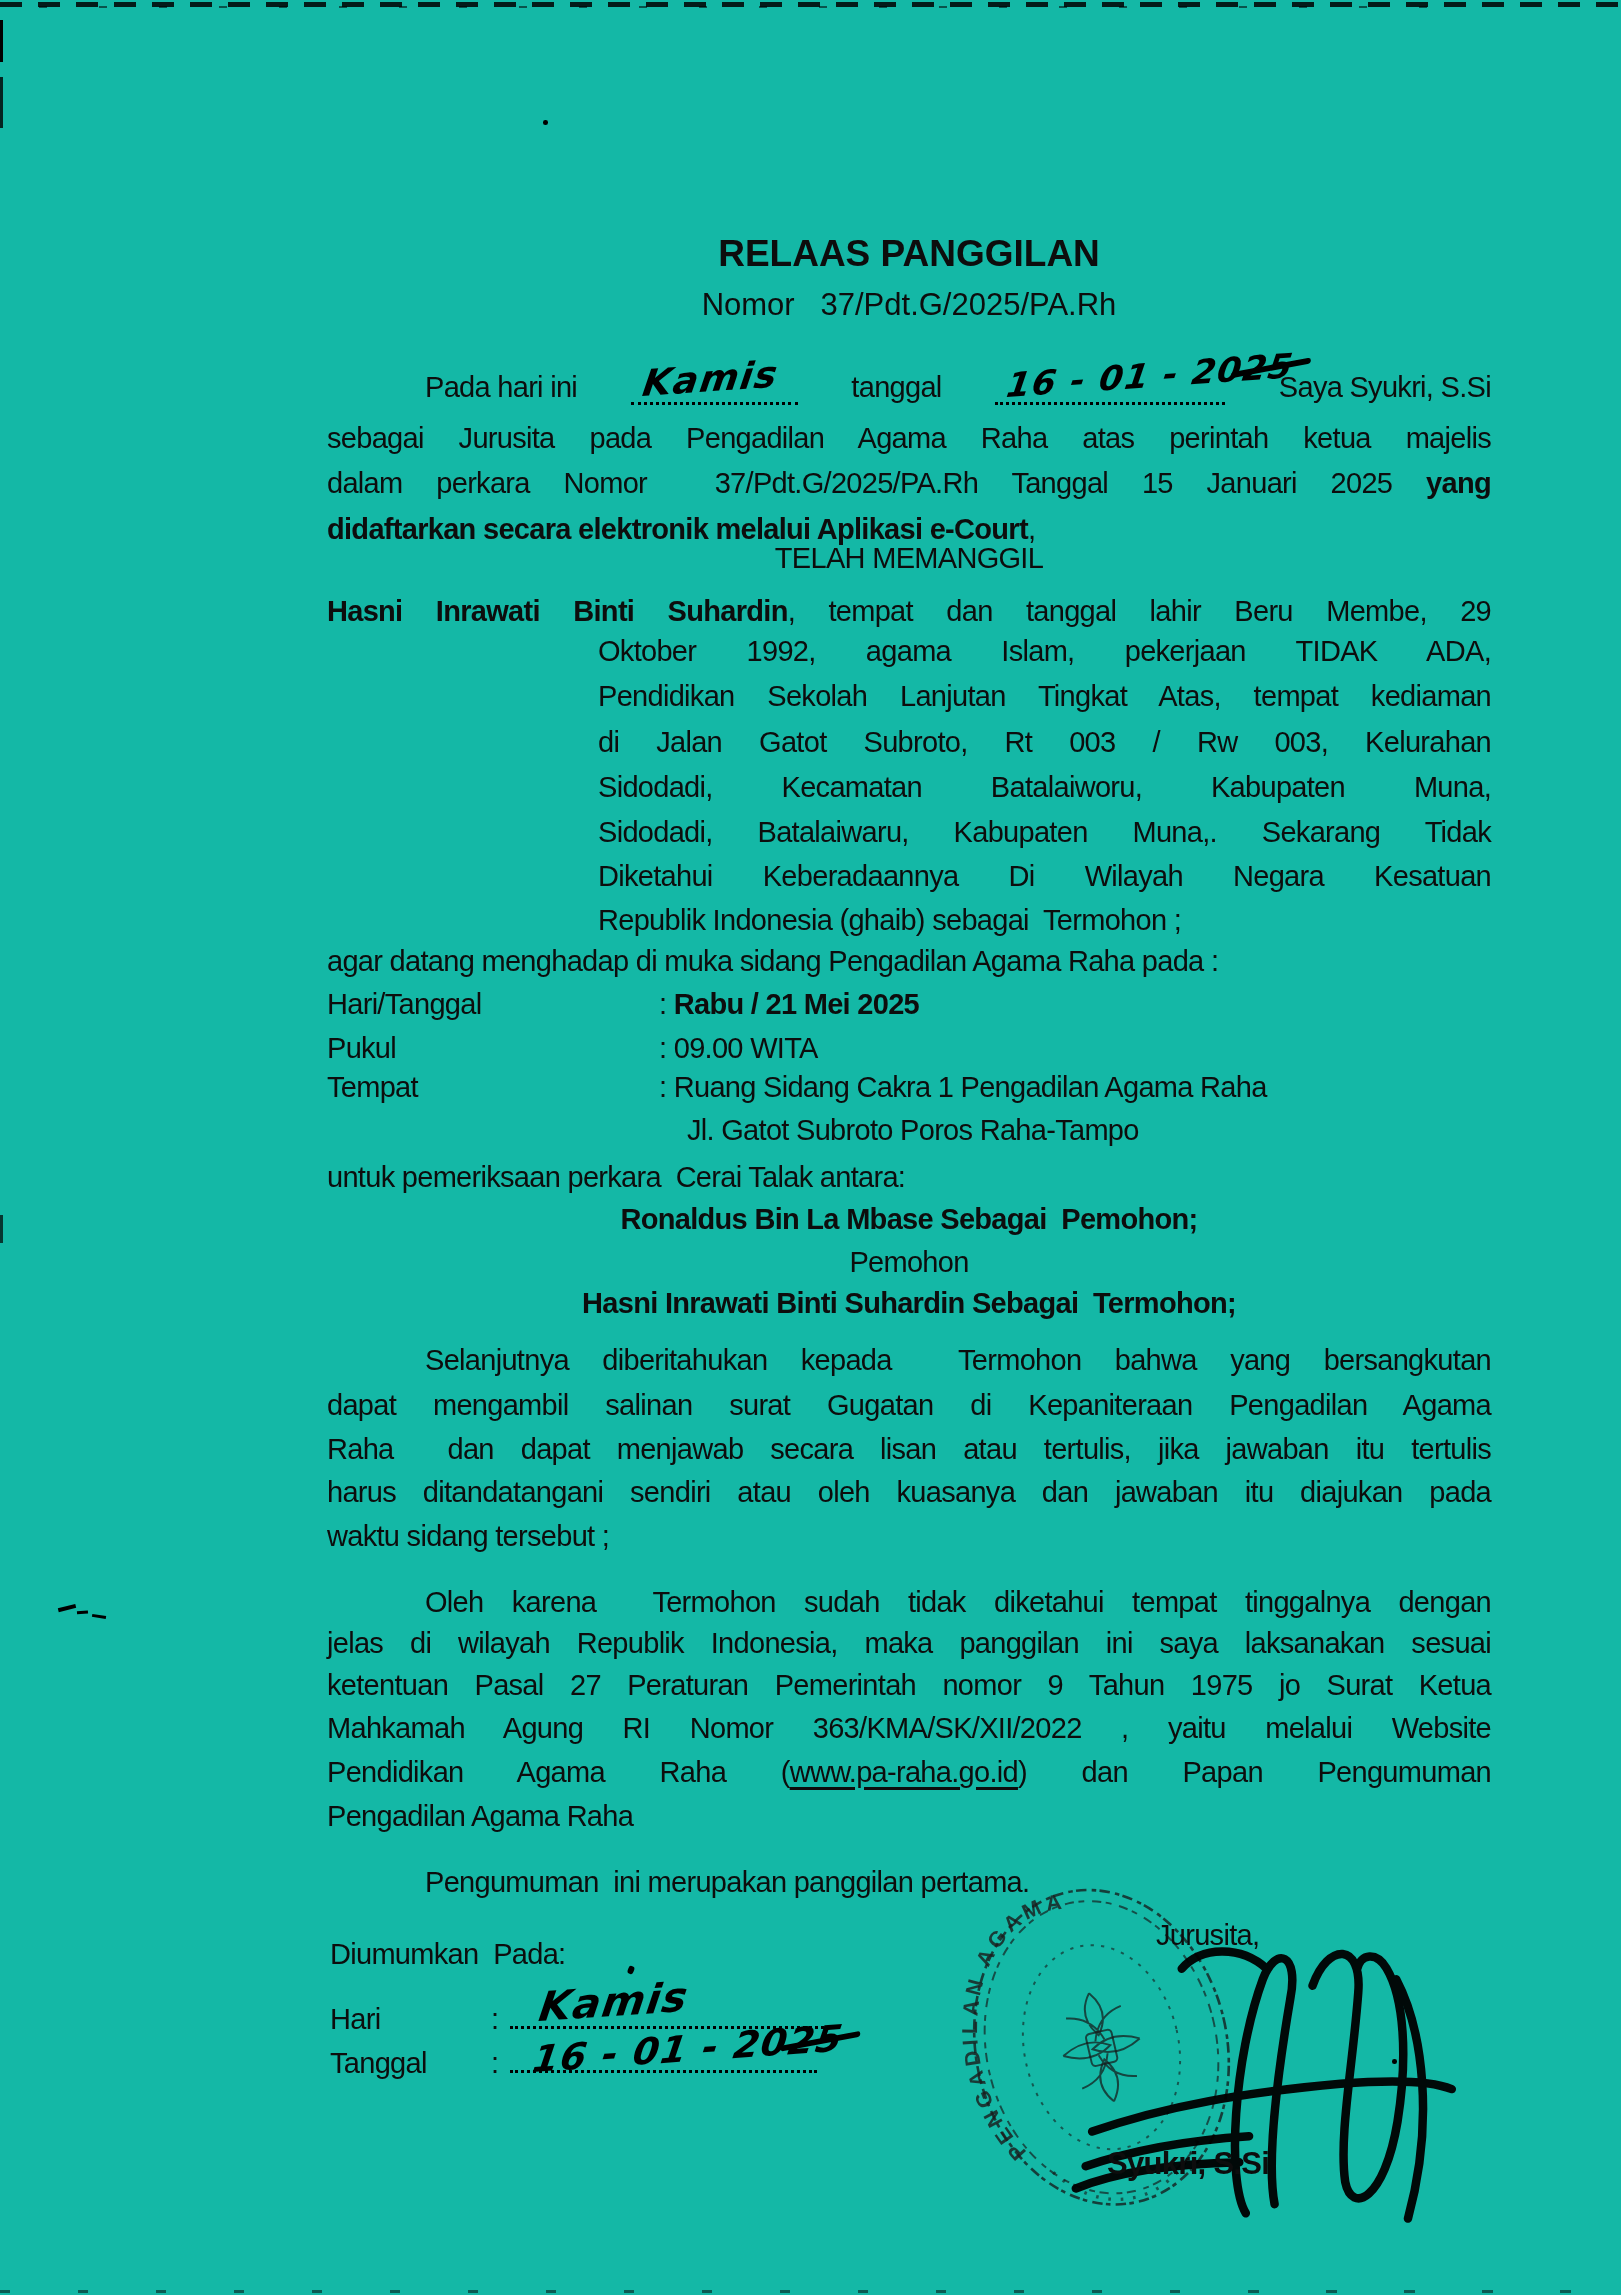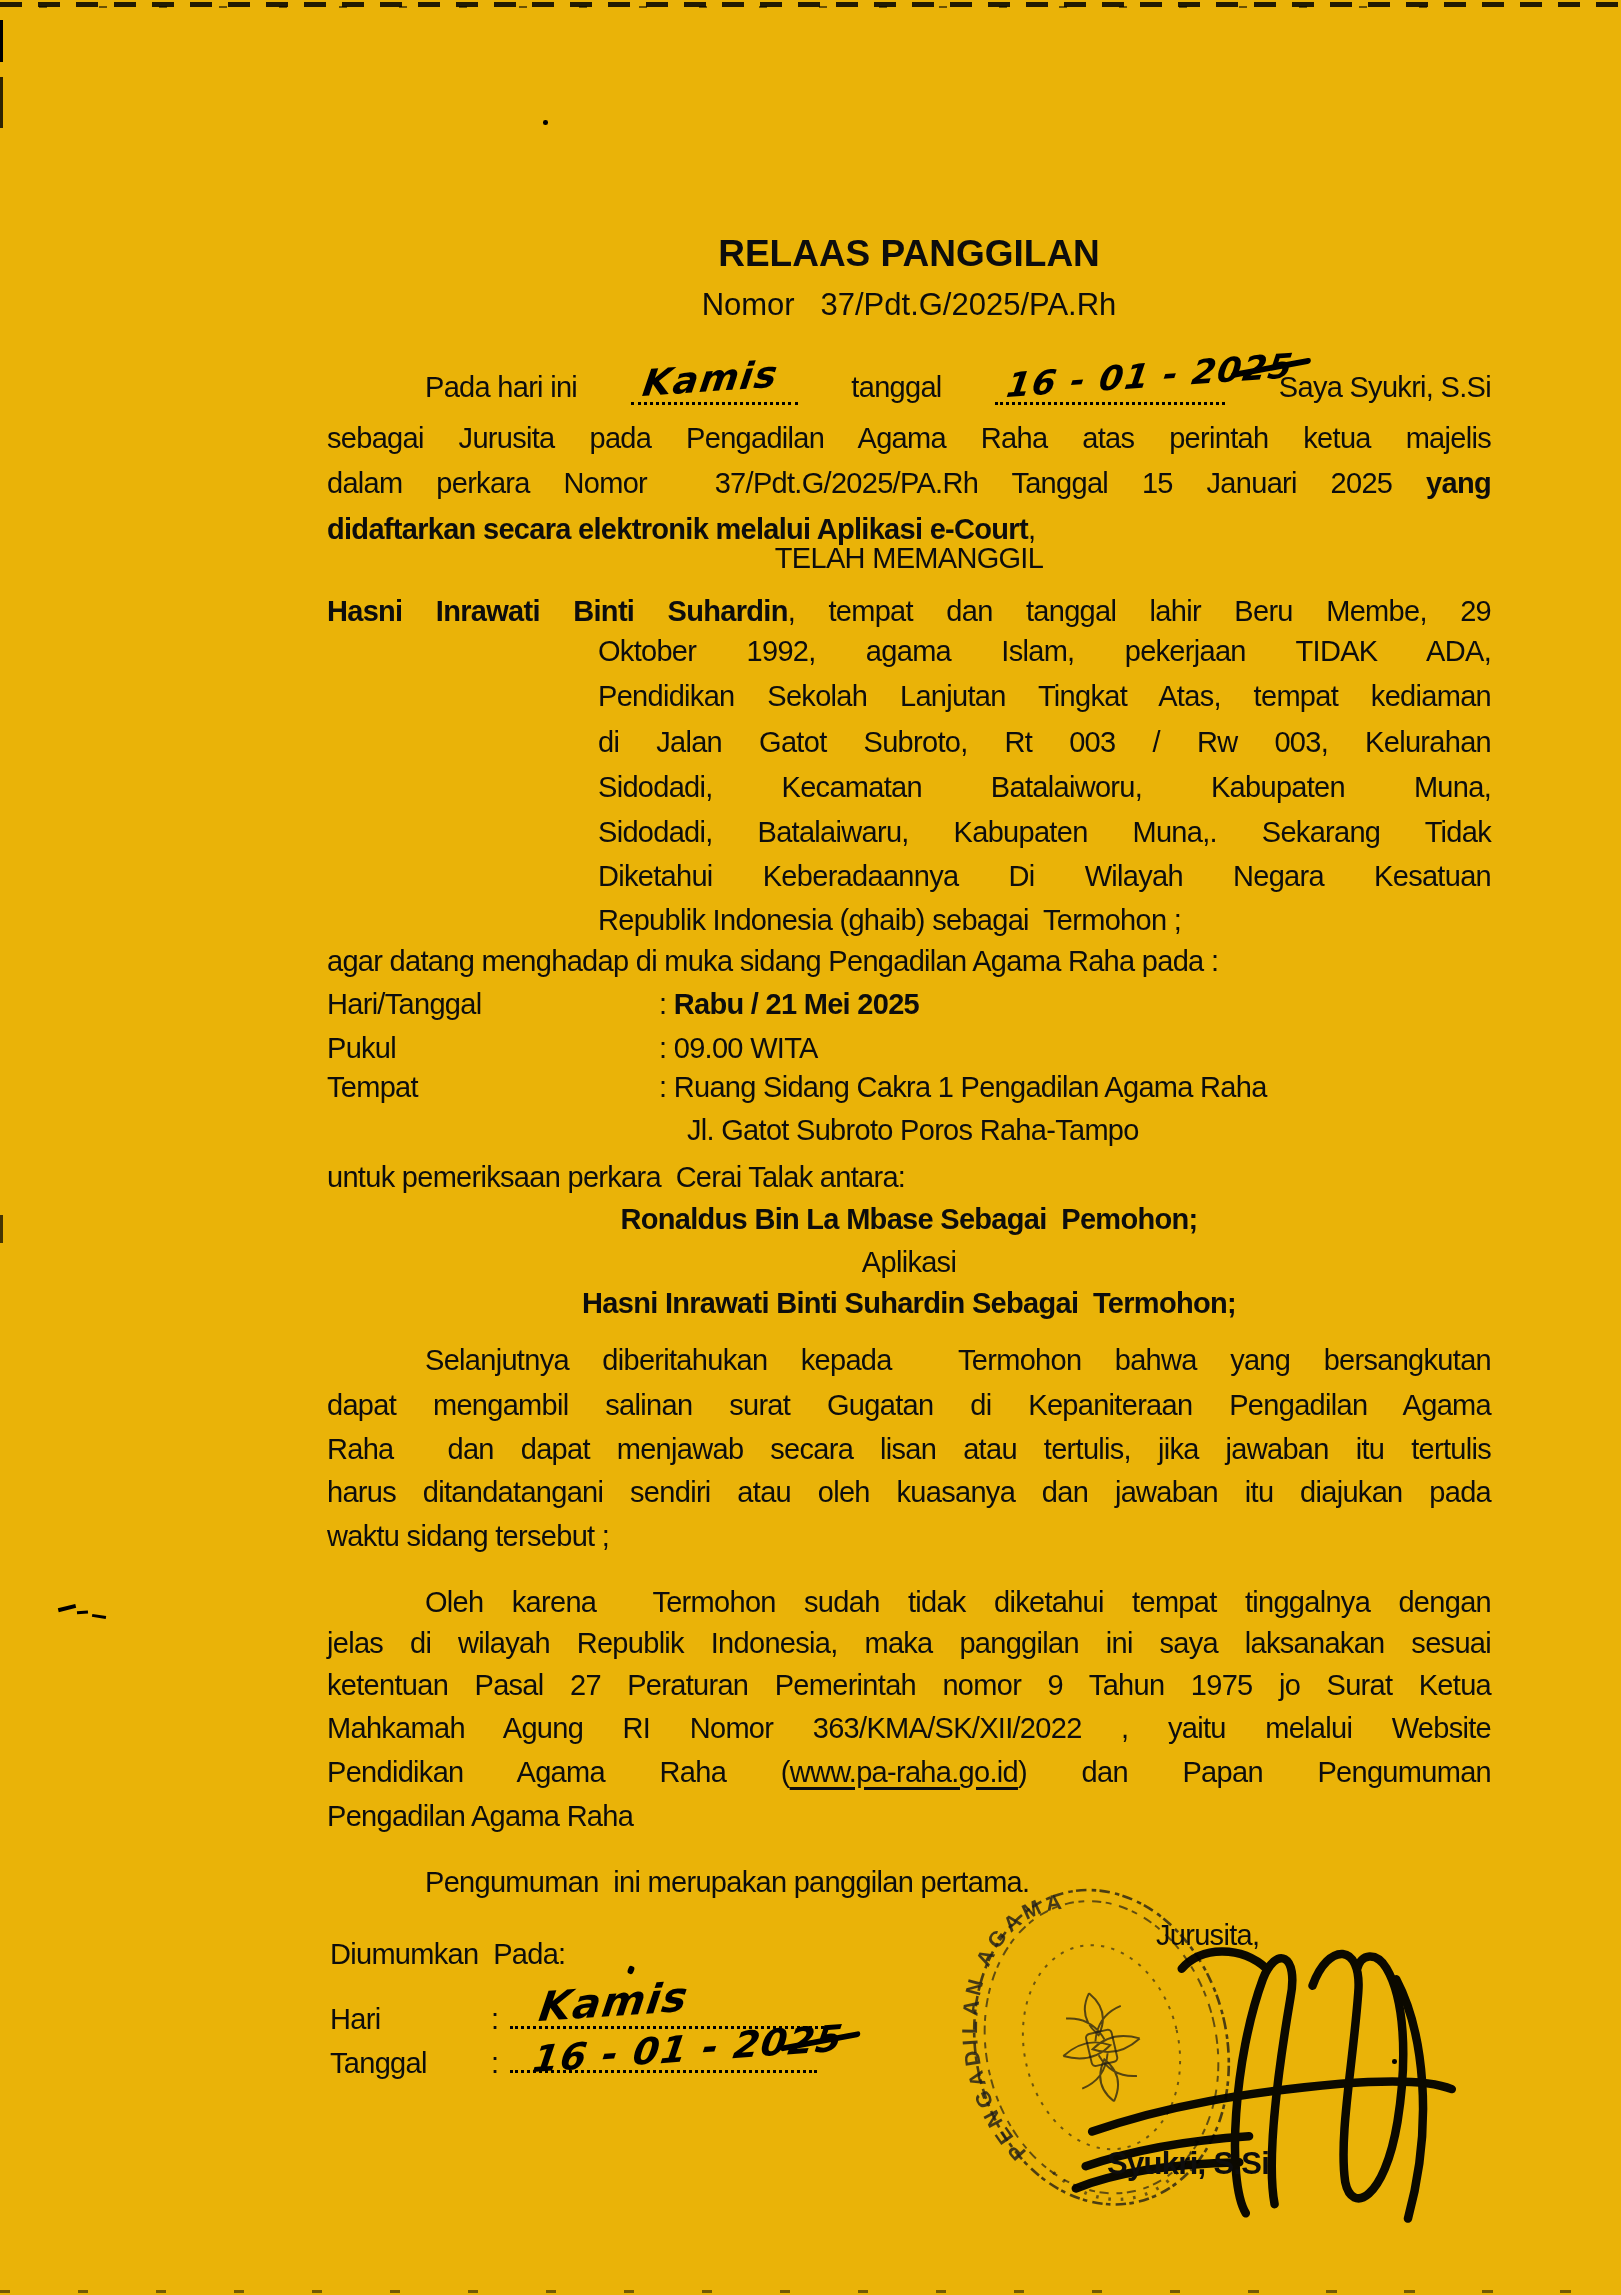--- a/index.html
+++ b/index.html
@@ -1,17 +1,17 @@
 <!DOCTYPE html>
 <html style="font-size:10.5px"><head>
 <meta charset="utf-8">
 <style>
   html,body{margin:0;padding:0;background:#ffffff;}
   .page{
-    position:relative; width:1622px; height:2295px; background:#eab308;
+    position:relative; width:1622px; height:2295px; background:#14b8a6;
     font-family:"Liberation Sans", sans-serif; color:#0d0d0d; overflow:hidden;
   }
   .line{
     position:absolute; left:327px; width:1164px;
     font-size:29px; line-height:38px; letter-spacing:-0.7px;
     white-space:pre-wrap; color:#0d0d0d;
   }
   .j{ text-align:justify; text-align-last:justify; }
   .c{ text-align:center; }
   .title{ font-size:37px; font-weight:bold; letter-spacing:0; }
@@ -93,21 +93,21 @@
   <div class="line" style="top:942px;">agar datang menghadap di muka sidang Pengadilan Agama Raha pada :</div>
 
   <div class="line" style="top:985px;"><span class="slabel">Hari/Tanggal</span><span>: </span><span style="font-weight:bold;">Rabu / 21 Mei 2025</span></div>
   <div class="line" style="top:1029px;"><span class="slabel">Pukul</span><span>: </span><span>09.00 WITA</span></div>
   <div class="line" style="top:1068px;"><span class="slabel">Tempat</span><span>: </span><span>Ruang Sidang Cakra 1 Pengadilan Agama Raha</span></div>
   <div class="free" style="left:687px;top:1114px;">Jl. Gatot Subroto Poros Raha-Tampo</div>
 
   <div class="line" style="top:1158px;">untuk pemeriksaan perkara  Cerai Talak antara:</div>
 
   <div class="line c" style="top:1200px;font-weight:bold;">Ronaldus Bin La Mbase Sebagai  Pemohon;</div>
-  <div class="line c" style="top:1243px;">Aplikasi</div>
+  <div class="line c" style="top:1243px;">Pemohon</div>
   <div class="line c" style="top:1284px;font-weight:bold;">Hasni Inrawati Binti Suhardin Sebagai  Termohon;</div>
 
   <div class="line j" style="top:1341px;left:425px;width:1066px;">Selanjutnya diberitahukan kepada  Termohon bahwa yang bersangkutan</div>
   <div class="line j" style="top:1386px;">dapat mengambil salinan surat Gugatan di Kepaniteraan Pengadilan Agama</div>
   <div class="line j" style="top:1430px;">Raha  dan dapat menjawab secara lisan atau tertulis, jika jawaban itu tertulis</div>
   <div class="line j" style="top:1473px;">harus ditandatangani sendiri atau oleh kuasanya dan jawaban itu diajukan pada</div>
   <div class="line" style="top:1517px;">waktu sidang tersebut ;</div>
 
   <div class="line j" style="top:1583px;left:425px;width:1066px;">Oleh karena  Termohon sudah tidak diketahui tempat tinggalnya dengan</div>
   <div class="line j" style="top:1624px;">jelas di wilayah Republik Indonesia, maka panggilan ini saya laksanakan sesuai</div>

